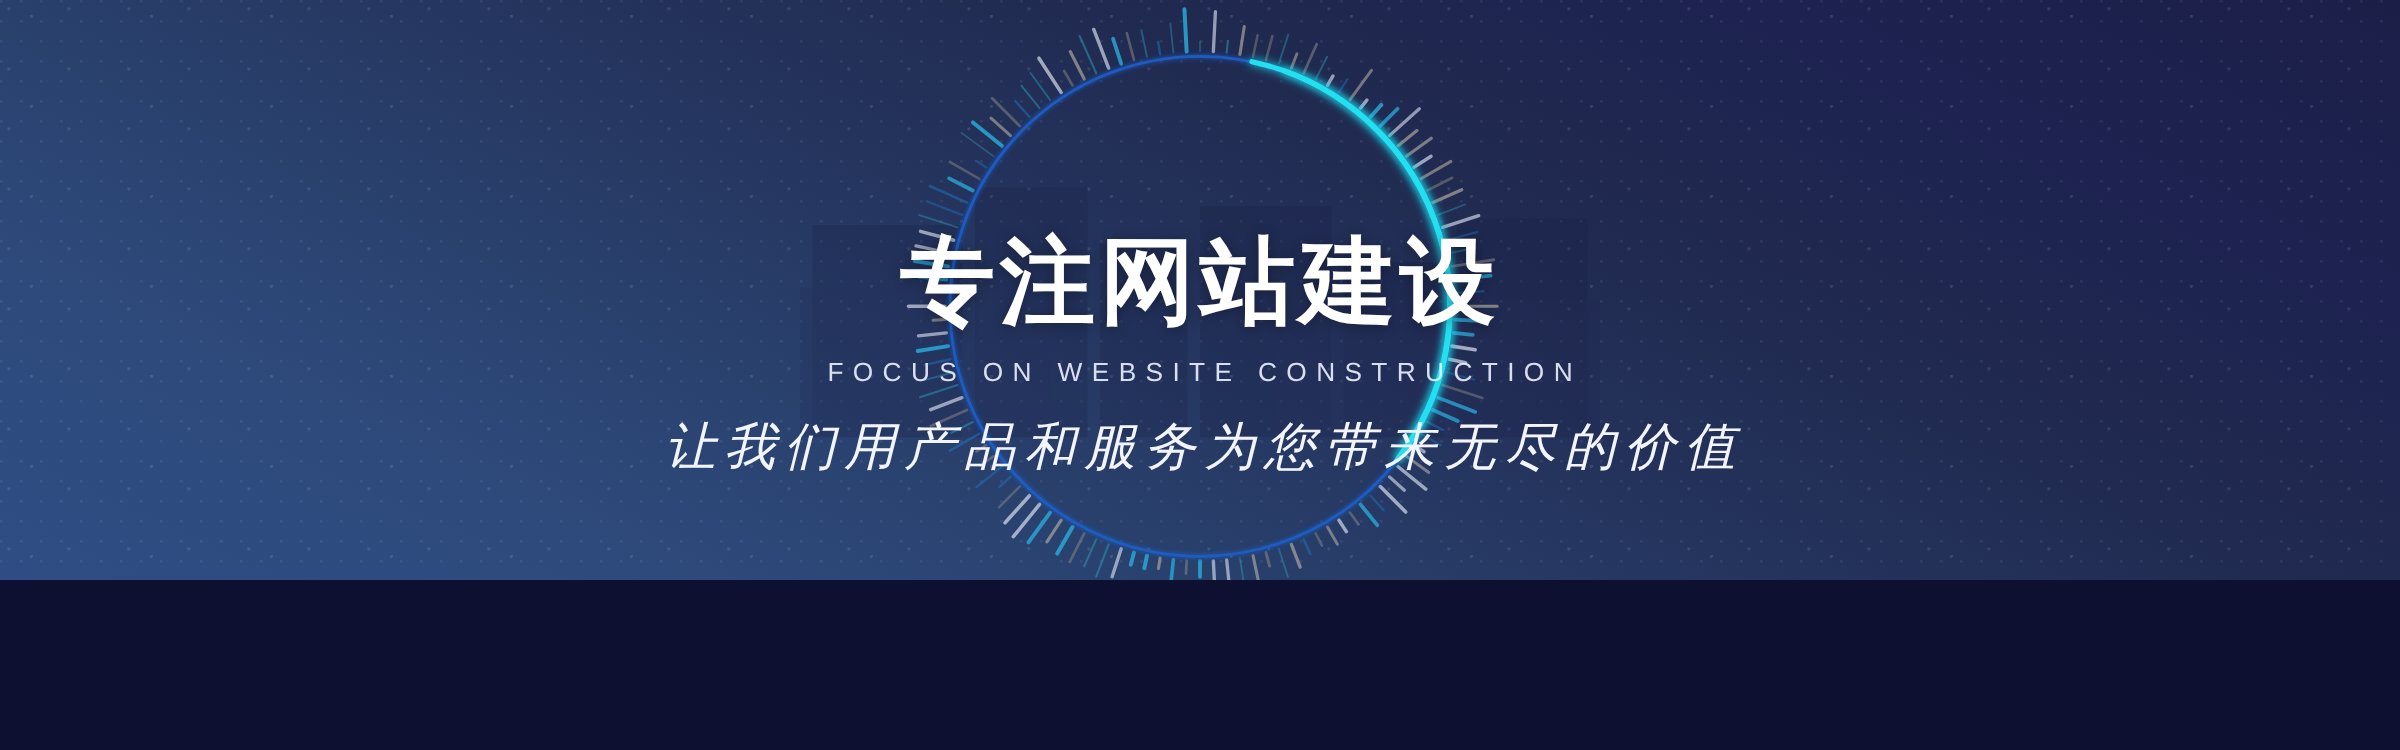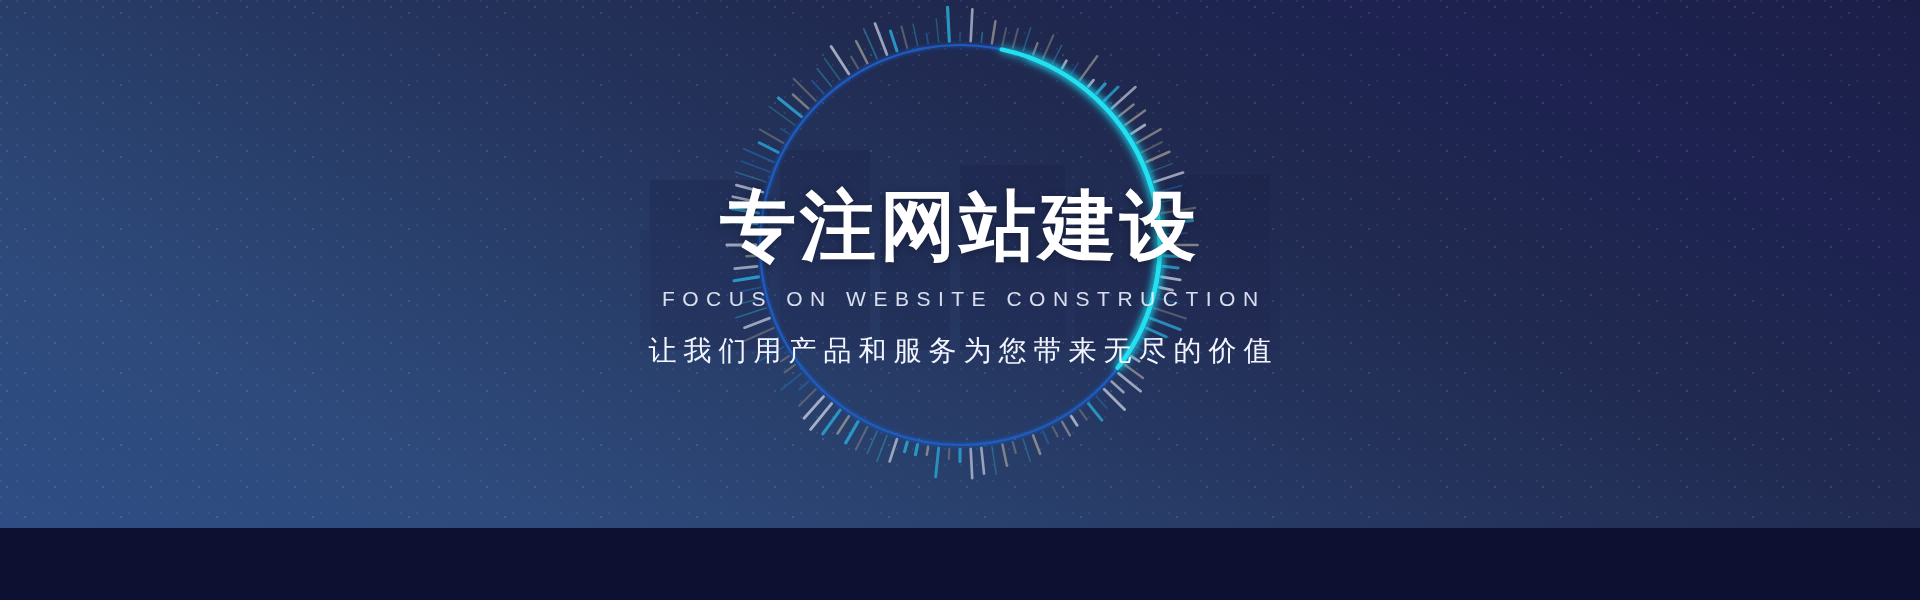--- a/index.html
+++ b/index.html
@@ -3,21 +3,21 @@
 <meta charset="utf-8">
 <style>
   html, body {
     margin: 0;
     padding: 0;
     background: #0d1030;
   }
   #banner {
     position: relative;
     width: 1920px;
-    height: 528px;
+    height: 464px;
     overflow: hidden;
     font-family: "Liberation Sans", "DejaVu Sans", sans-serif;
     
     background:
       linear-gradient(205deg,
         #1b1f48 0%,
         #1d2250 18%,
         #20294f 34%,
         #24335c 50%,
         #29406c 66%,
@@ -100,25 +100,26 @@
     font-size: 21px;
     font-weight: 300;
     letter-spacing: 7.5px;
     text-indent: 7.5px;
     line-height: 1;
     opacity: .92;
   }
   .tagline-cn {
     margin: 28px 0 0 0;
     color: #f2f5ff;
-    font-size: 28px;
+    font-size: 41px;
     font-weight: 300;
     letter-spacing: 7px;
     text-indent: 7px;
     line-height: 1;
+    font-style: italic;
   }
 </style>
 </head>
 <body>
 
 <div id="banner">
 
   <div class="dot-grid"></div>
   <div class="dot-grid-2"></div>
 

